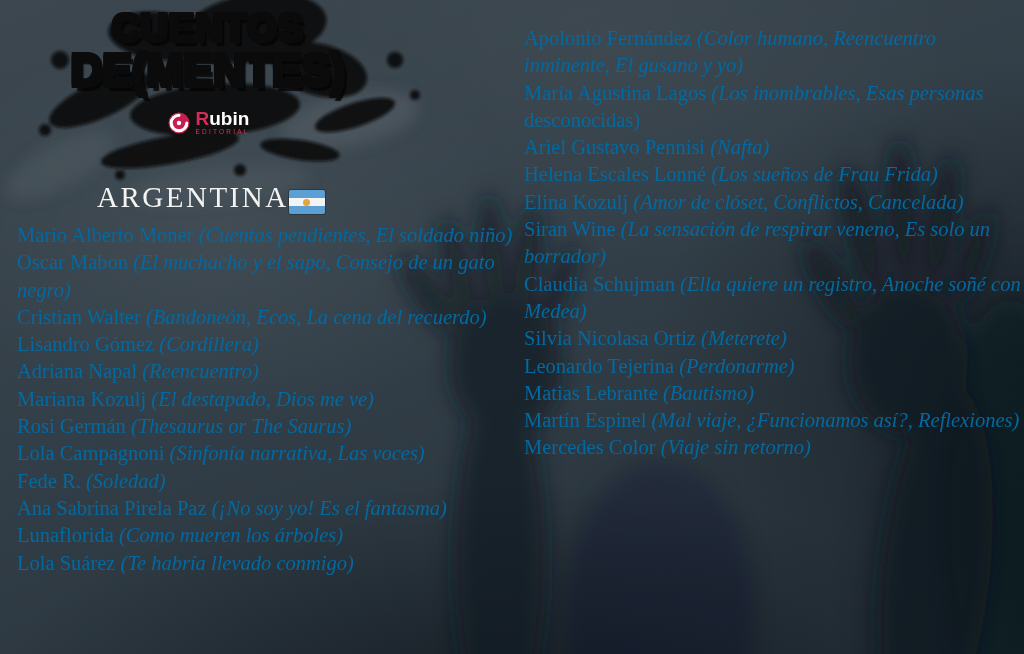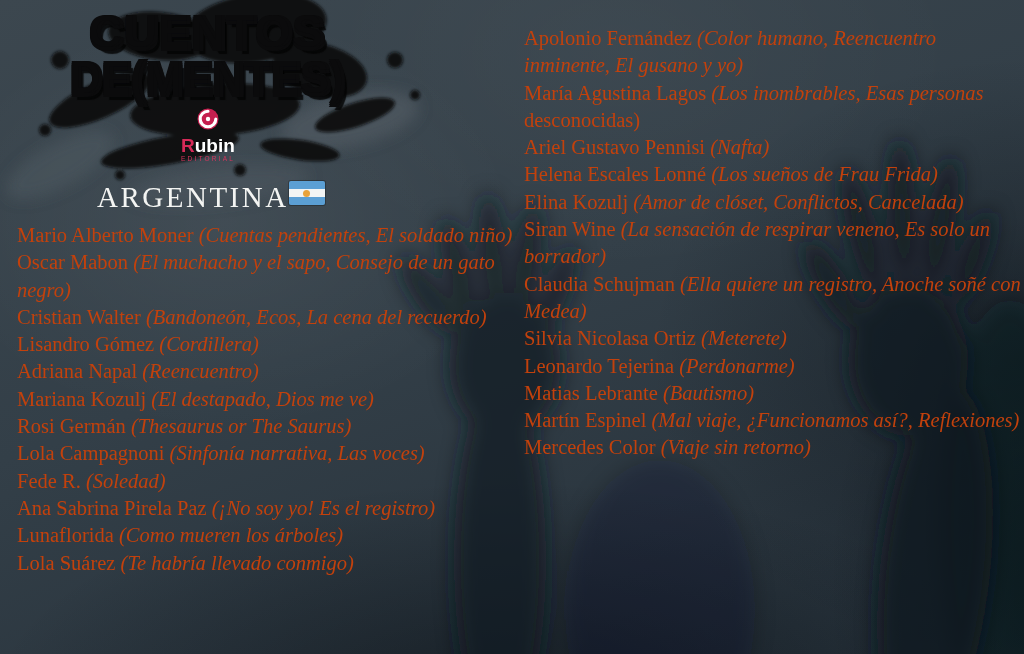--- a/index.html
+++ b/index.html
@@ -21,45 +21,45 @@
   
   .masthead{position:absolute;left:48px;top:6px;width:320px;text-align:center;z-index:3;}
   .tagline{font-family:"Liberation Sans", sans-serif;font-size:15px;color:#e8eaea;
            letter-spacing:0.5px;}
   .title{font-family:"Liberation Sans", sans-serif;font-weight:bold;color:transparent;
          line-height:0.98;margin-top:4px;
          -webkit-background-clip:text;background-clip:text;
          text-shadow:-2px -2px 0 #0b0b0c,2px -2px 0 #0b0b0c,-2px 2px 0 #0b0b0c,
                      2px 2px 0 #0b0b0c,-2px 0 0 #0b0b0c,2px 0 0 #0b0b0c,
                      0 -2px 0 #0b0b0c,0 2px 0 #0b0b0c,4px 5px 1px rgba(5,5,5,0.85);}
-  .title .l1{display:block;font-size:47px;letter-spacing:1px;
+  .title .l1{display:block;font-size:38px;letter-spacing:1px;
          background:linear-gradient(to bottom,#f2d011 0 40%,rgba(198,203,197,0.9) 40% 48%,#f2d011 48% 100%);
          -webkit-background-clip:text;background-clip:text;}
   .title .l2{display:block;font-size:47px;transform:scaleX(0.94);transform-origin:50% 50%;
          background:linear-gradient(to bottom,#f2d011 0 44%,rgba(198,203,197,0.9) 44% 52%,#f2d011 52% 100%);
          -webkit-background-clip:text;background-clip:text;}
-  .publisher{margin-top:5px;display:flex;align-items:center;justify-content:center;gap:5px;flex-direction:column;}
+  .publisher{margin-top:16px;display:flex;align-items:center;justify-content:center;gap:5px;}
   .pub-text{text-align:left;line-height:1;}
   .pub-name{font-family:"Liberation Sans", sans-serif;font-weight:bold;font-size:19px;color:#fff;}
   .pub-name .r{color:#d62a58;}
   .pub-sub{font-family:"Liberation Sans", sans-serif;font-size:6.5px;color:#d6365e;
            letter-spacing:2.2px;margin-top:1px;}
 
   
-  .country{position:absolute;left:97px;top:181px;display:flex;align-items:flex-start;z-index:3;}
+  .country{position:absolute;left:97px;top:181px;display:flex;align-items:flex-end;z-index:3;}
   .country-name{font-size:29px;color:#f3f4f2;letter-spacing:2.5px;}
   .flag{width:36px;height:24px;border-radius:2px;overflow:hidden;position:relative;
         box-shadow:0 0 0 1px rgba(0,0,0,0.25);display:flex;flex-direction:column;}
   .flag .b{flex:1;}
   .flag .w{flex:1;position:relative;}
   .flag .sun{position:absolute;left:50%;top:50%;width:7px;height:7px;margin:-3.5px 0 0 -3.5px;
              border-radius:50%;}
 
   
-  .col{position:absolute;z-index:3;font-size:20.5px;line-height:27.3px;color:#c2410c;}
+  .col{position:absolute;z-index:3;font-size:20.5px;line-height:27.3px;color:#0369a1;}
   .col-left{left:17px;top:222px;width:507px;}
   .col-right{left:524px;top:25px;width:500px;}
   .entry{margin:0;}
   .wk{font-style:italic;}
 </style>
 </head>
 <body>
 
 <div class="bg"></div>
 
@@ -159,21 +159,21 @@
 <div class="col col-left" id="col-left">
     <div class="entry"><span class="nm">Mario Alberto Moner </span><span class="wk">(Cuentas pendientes, El soldado niño)</span></div>
     <div class="entry"><span class="nm">Oscar Mabon </span><span class="wk">(El muchacho y el sapo, Consejo de un gato negro)</span></div>
     <div class="entry"><span class="nm">Cristian Walter </span><span class="wk">(Bandoneón, Ecos, La cena del recuerdo)</span></div>
     <div class="entry"><span class="nm">Lisandro Gómez </span><span class="wk">(Cordillera)</span></div>
     <div class="entry"><span class="nm">Adriana Napal </span><span class="wk">(Reencuentro)</span></div>
     <div class="entry"><span class="nm">Mariana Kozulj </span><span class="wk">(El destapado, Dios me ve)</span></div>
     <div class="entry"><span class="nm">Rosi Germán </span><span class="wk">(Thesaurus or The Saurus)</span></div>
     <div class="entry"><span class="nm">Lola Campagnoni </span><span class="wk">(Sinfonía narrativa, Las voces)</span></div>
     <div class="entry"><span class="nm">Fede R. </span><span class="wk">(Soledad)</span></div>
-    <div class="entry"><span class="nm">Ana Sabrina Pirela Paz </span><span class="wk">(¡No soy yo! Es el registro)</span></div>
+    <div class="entry"><span class="nm">Ana Sabrina Pirela Paz </span><span class="wk">(¡No soy yo! Es el fantasma)</span></div>
     <div class="entry"><span class="nm">Lunaflorida </span><span class="wk">(Como mueren los árboles)</span></div>
     <div class="entry"><span class="nm">Lola Suárez </span><span class="wk">(Te habría llevado conmigo)</span></div>
   </div>
 <div class="col col-right" id="col-right">
     <div class="entry"><span class="nm">Apolonio Fernández </span><span class="wk">(Color humano, Reencuentro inminente, El gusano y yo)</span></div>
     <div class="entry"><span class="nm">María Agustina Lagos </span><span class="wk">(Los inombrables, Esas personas</span><span class="nm"> desconocidas)</span></div>
     <div class="entry"><span class="nm">Ariel Gustavo Pennisi </span><span class="wk">(Nafta)</span></div>
     <div class="entry"><span class="nm">Helena Escales Lonné </span><span class="wk">(Los sueños de Frau Frida)</span></div>
     <div class="entry"><span class="nm">Elina Kozulj </span><span class="wk">(Amor de clóset, Conflictos, Cancelada)</span></div>
     <div class="entry"><span class="nm">Siran Wine </span><span class="wk">(La sensación de respirar veneno, Es solo un borrador)</span></div>

